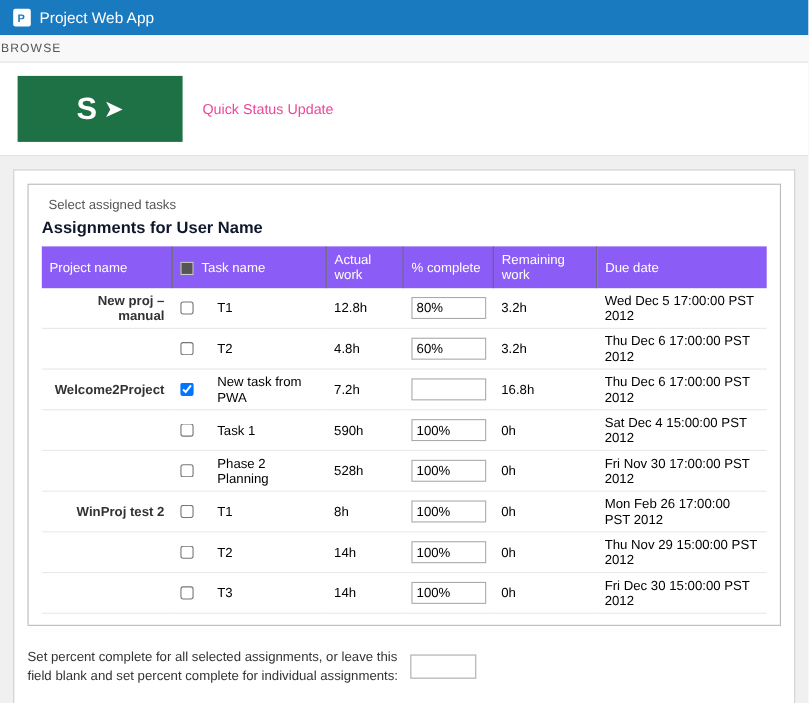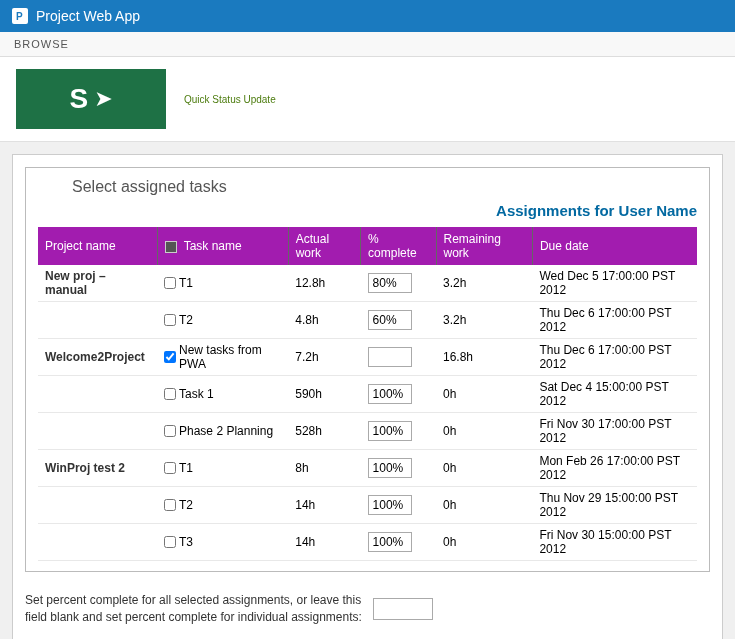--- a/index.html
+++ b/index.html
@@ -21,21 +21,21 @@
       border-radius: 2px;
       display: inline-flex;
       align-items: center;
       justify-content: center;
     }
 
     
     .browse-bar {
       background: #f8f8f8;
       border-bottom: 1px solid #ddd;
-      padding: 6px 14px;
+      padding: 6px 1px;
       font-size: 11px;
       color: #555;
       letter-spacing: 1px;
       text-transform: uppercase;
     }
 
     
     .header-section {
       background: white;
       padding: 12px 16px;
@@ -72,66 +72,66 @@
       border: 1px solid #ccc;
     }
 
     .fieldset-container {
       border: 1px solid #bbb;
       padding: 10px 12px;
       margin-bottom: 12px;
     }
     .fieldset-legend {
       padding: 0 6px;
-      font-size: 16px;
+      font-size: 12px;
       color: #555;
-      margin-left: 28px;
     }
 
     
     .table-heading {
-      text-align: right;
+      text-align: left;
       font-size: 15px;
       font-weight: bold;
-      color: #0369a1;
+      color: #0f172a;
       margin-bottom: 8px;
     }
 
     
     .assignments-table {
       width: 100%;
       border-collapse: collapse;
       font-size: 12px;
     }
     .assignments-table th {
-      background: #a21caf;
+      background: #8b5cf6;
       color: white;
       padding: 5px 7px;
       text-align: left;
       font-weight: normal;
       border-right: 1px solid #666;
     }
     .assignments-table th:last-child { border-right: none; }
     .assignments-table td {
       padding: 4px 7px;
       border-bottom: 1px solid #e8e8e8;
       vertical-align: middle;
     }
 
     .project-name-cell {
       font-weight: bold;
       color: #333;
+      text-align: right;
     }
     .task-cell {
       display: flex;
       align-items: center;
-      gap: 3px;
+      gap: 22px;
     }
     .percent-input {
-      width: 44px;
+      width: 68px;
       border: 1px solid #aaa;
       padding: 2px 4px;
       font-size: 12px;
     }
     .col-header-checkbox {
       width: 12px; height: 12px;
       border: 1px solid #ccc;
       background: #555;
       display: inline-block;
       vertical-align: middle;
@@ -176,21 +176,21 @@
 
 <div class="browse-bar">
   <span>BROWSE</span>
 </div>
 
 <div class="header-section">
   <div class="sharepoint-logo">
     <span class="logo-s">S</span>
     <span class="logo-arrow">➤</span>
   </div>
-  <a href="#" style="color:#4d7c0f; text-decoration:none; font-size:10px;">
+  <a href="#" style="color:#ec4899; text-decoration:none; font-size:13px;">
     <span>Quick Status Update</span>
   </a>
 </div>
 
 <div class="main-content">
 
   <div class="fieldset-container">
     <div style="position:relative; margin-bottom:6px;">
       <span class="fieldset-legend">Select assigned tasks</span>
     </div>
@@ -236,21 +236,21 @@
             <td>4.8h</td>
             <td><input type="text" class="percent-input" value="60%" style=""></td>
             <td>3.2h</td>
             <td>Thu Dec 6 17:00:00 PST 2012</td>
           </tr>
           <tr>
             <td class="project-name-cell">Welcome2Project</td>
             <td>
               <div class="task-cell">
                 <input type="checkbox" checked="" style="width: 12px; height: 12px; cursor: pointer;">
-                <span>New tasks from PWA</span>
+                <span>New task from PWA</span>
               </div>
             </td>
             <td>7.2h</td>
             <td><input type="text" class="percent-input" style=""></td>
             <td>16.8h</td>
             <td>Thu Dec 6 17:00:00 PST 2012</td>
           </tr>
           <tr>
             <td></td>
             <td>
@@ -307,21 +307,21 @@
             <td></td>
             <td>
               <div class="task-cell">
                 <input type="checkbox" style="width: 12px; height: 12px; cursor: pointer;">
                 <span>T3</span>
               </div>
             </td>
             <td>14h</td>
             <td><input type="text" class="percent-input" value="100%" style=""></td>
             <td>0h</td>
-            <td>Fri Nov 30 15:00:00 PST 2012</td>
+            <td>Fri Dec 30 15:00:00 PST 2012</td>
           </tr>
         </tbody>
     </table>
   </div>
 
   <div class="bottom-section">
     <div class="percent-complete-row">
       <span class="percent-complete-text">Set percent complete for all selected assignments, or leave this field blank and set percent complete for individual assignments:</span>
       <input type="text" class="percent-complete-input" value="" style="">
     </div>

